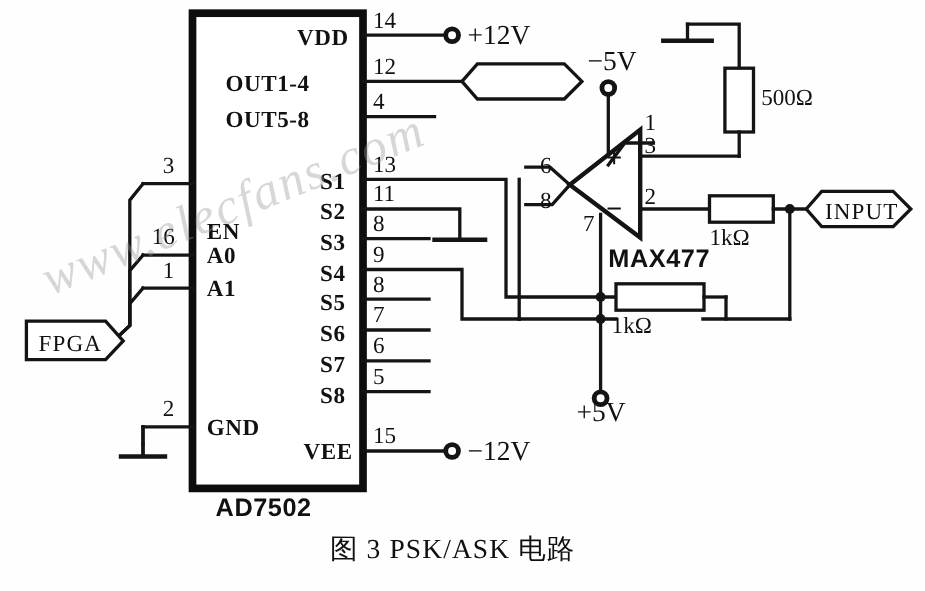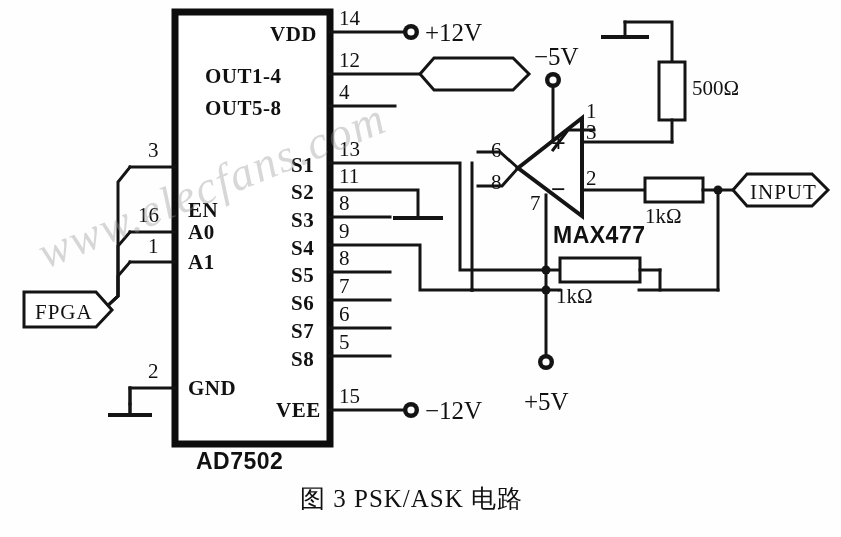--- a/index.html
+++ b/index.html
@@ -289,21 +289,21 @@
 
   <div class="lbl oplabel" style="left:533px; top:224px;margin-left:20px;">MAX477</div>
 
   <div class="lbl resval" style="left:692px; top:78px;">500Ω</div>
   <div class="lbl resval" style="left:645px; top:206px;">1kΩ</div>
   <div class="lbl resval" style="left:556px; top:286px;">1kΩ</div>
 
   <div class="lbl supply" style="left:425px; top:20px;">+12V</div>
   <div class="lbl supply" style="left:425px; top:398px;">−12V</div>
   <div class="lbl supply" style="left:534px; top:44px;">−5V</div>
-  <div class="lbl supply" style="left:524px; top:389px;">+5V</div>
+  <div class="lbl supply" style="left:524px; top:363px;">+5V</div>
 
   <div class="tagtext" style="left:35px; top:300px;">FPGA</div>
   <div class="tagtext" style="left:750px; top:180px;">INPUT</div>
 
   <div class="watermark" style="left:30px; top:230px;">www.elecfans.com</div>
 
   <div class="caption" style="left:300px; top:482px;">图 3  PSK/ASK 电路</div>
 
 </div>
 

